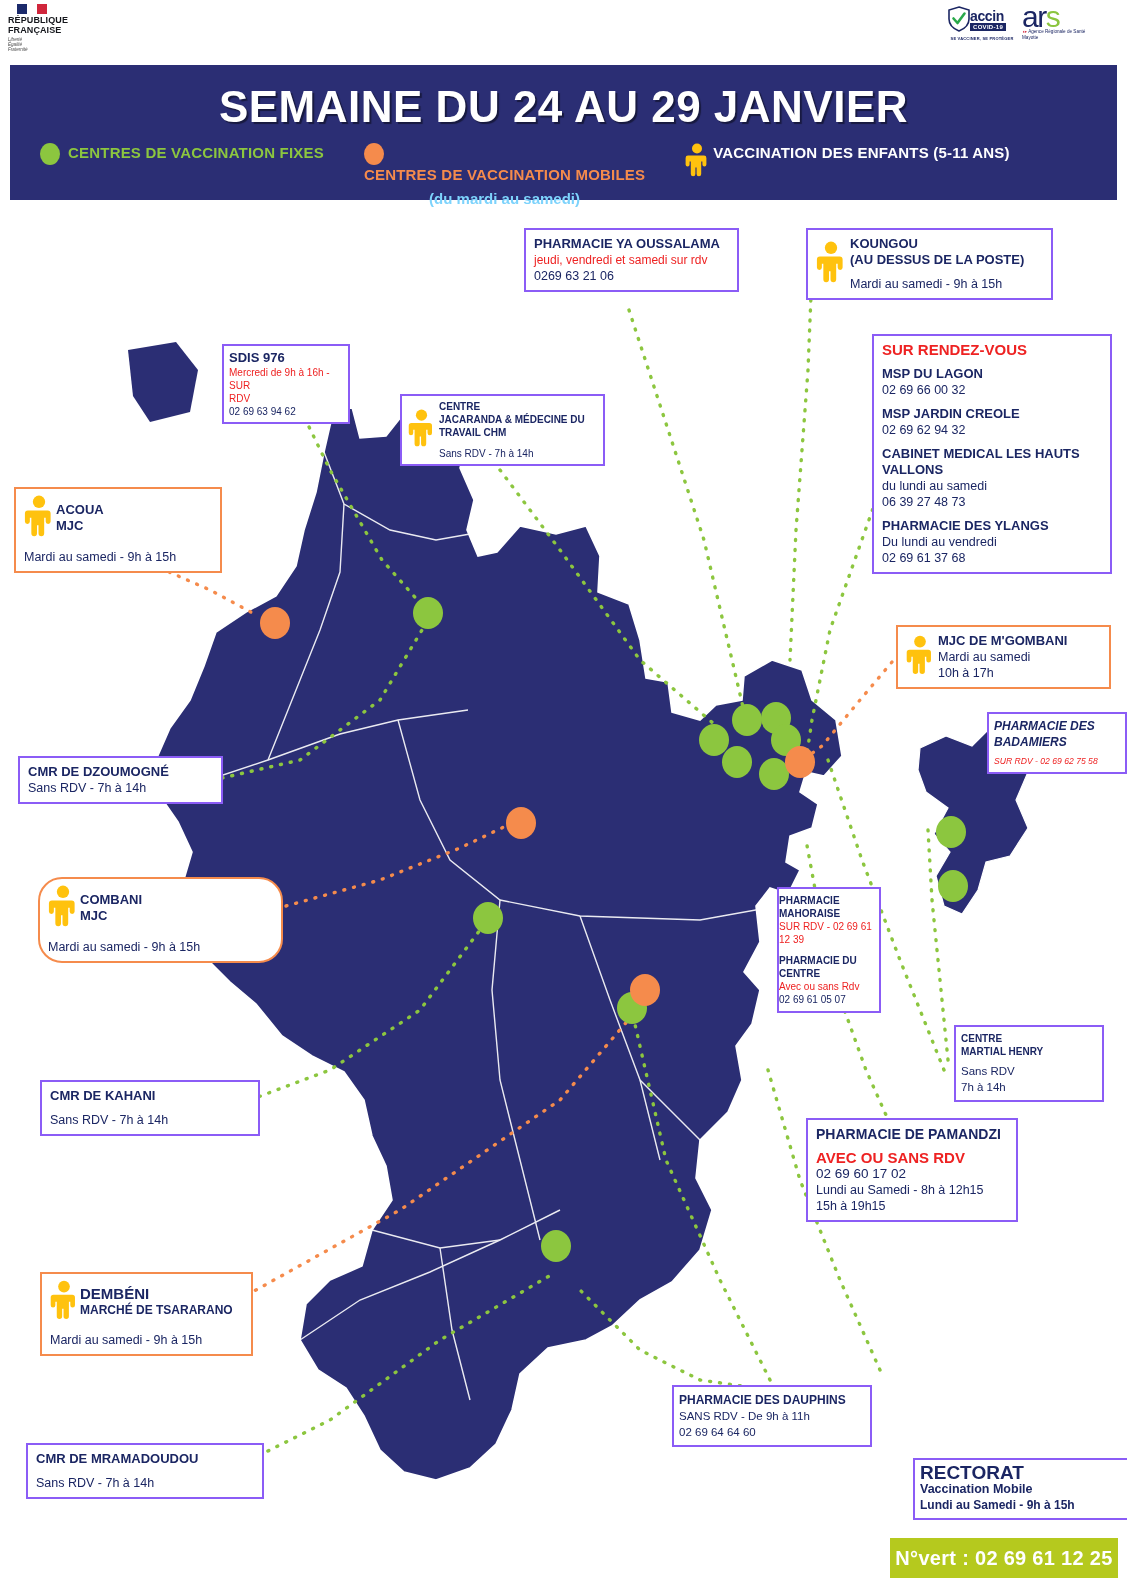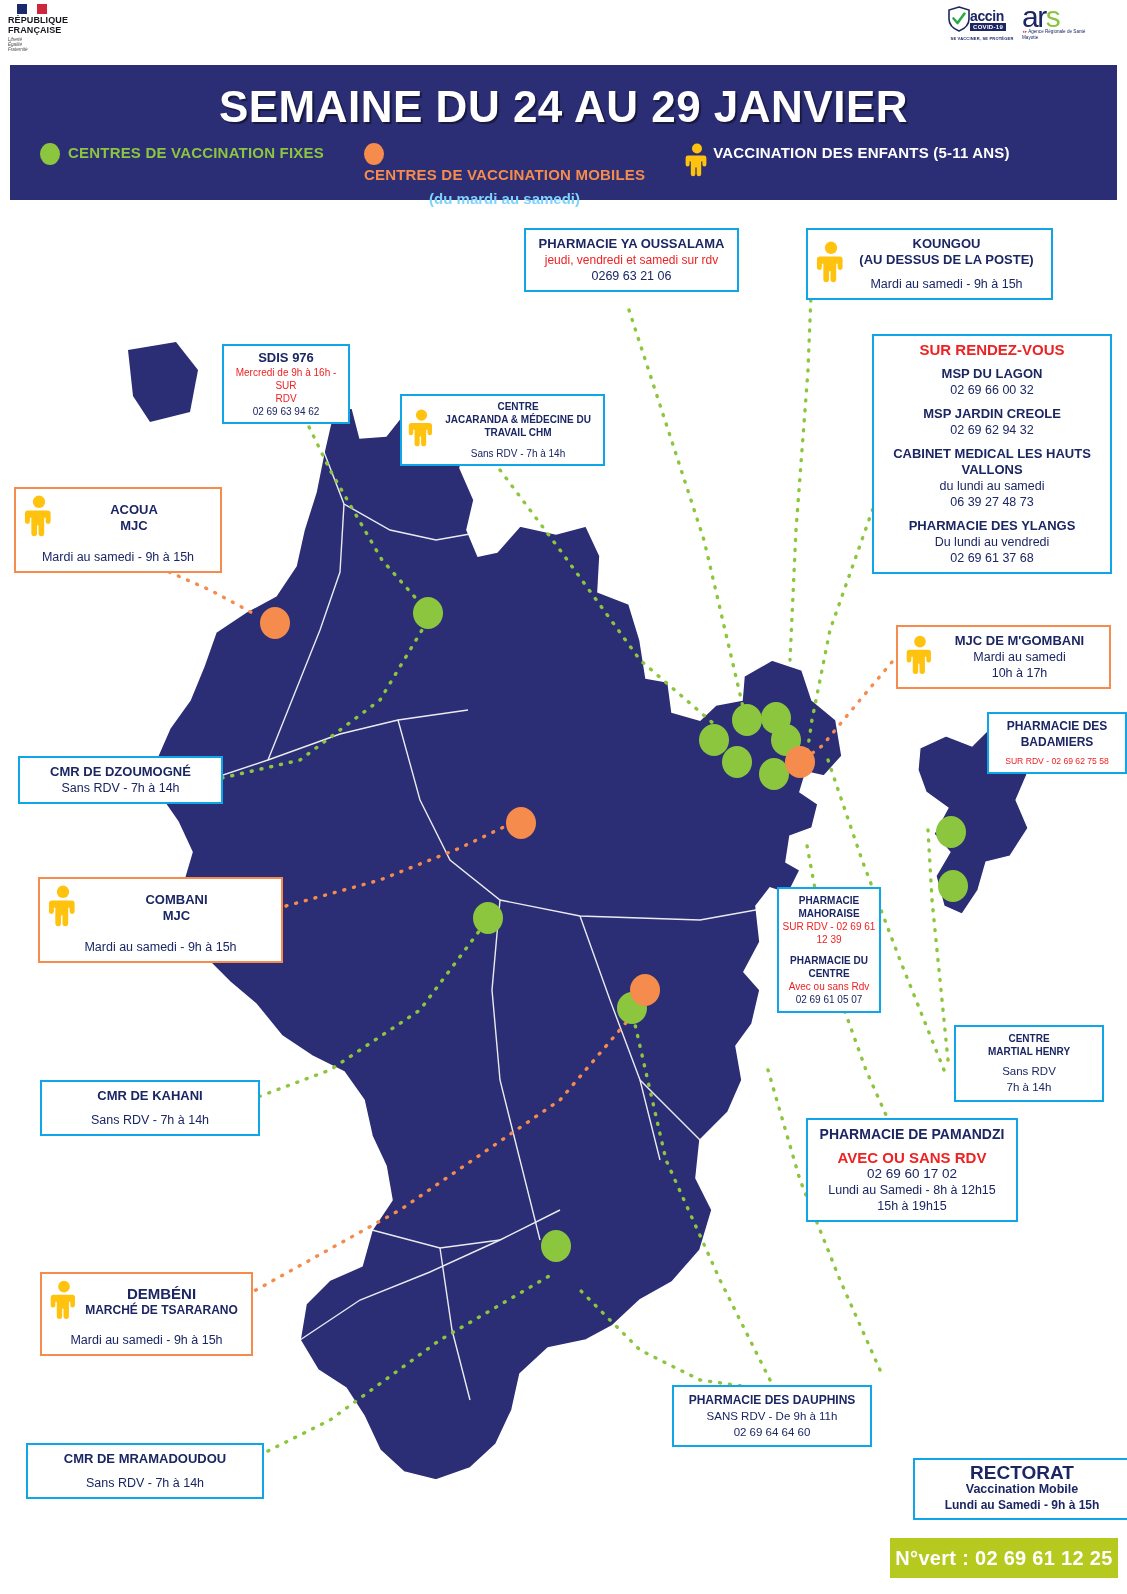--- a/index.html
+++ b/index.html
@@ -119,23 +119,22 @@
   
   #map-layer {
     position: absolute; left: 0; top: 200px;
     width: 1127px; height: 1394px;
   }
 
   
   .box {
     position: absolute;
     background: #ffffff;
-    border: 2px solid #0ea5e9;
+    border: 2px solid #8b5cf6;
     color: #1b2663;
-    text-align: center;
     padding: 6px 8px;
   }
   .box.orange { border-color: #f58b4c; }
   .box .t1 { font-size: 13px; font-weight: bold; line-height: 16px; }
   .box .t2 { font-size: 12.5px; line-height: 16px; }
   .box .small { font-size: 10px; line-height: 13px; }
   .box .red { color: #ee2222; }
   .box .red-b { color: #ee2222; font-weight: bold; }
   .box .sp { height: 8px; }
   .box.with-kid { display: flex; align-items: center; gap: 4px; }
@@ -391,33 +390,33 @@
         <path d="M5 12.5 h14 a2.4 2.4 0 0 1 2.4 2.4 v6.6 a2 2 0 0 1 -4 0 v-3 h-1.2 v12.5 a2.3 2.3 0 0 1 -4.6 0 v-6.5 h-1.2 v6.5 a2.3 2.3 0 0 1 -4.6 0 v-12.5 h-1.2 v3 a2 2 0 0 1 -4 0 v-6.6 a2.4 2.4 0 0 1 2.4 -2.4 z" fill="#ffc20e"></path>
       </svg>
     </span>
     <div class="txt">
       <div class="t1">MJC DE M'GOMBANI</div>
       <div class="t2">Mardi au samedi</div>
       <div class="t2">10h à 17h</div>
     </div>
   </div>
 
-  <div class="box" style="left:987px; top:712px; width:140px; padding:4px 5px;">
+  <div class="box" style="left:987px; top:712px; width:140px; padding:4px 5px;font-style:italic;">
     <div class="t1" style="font-size:12px">PHARMACIE DES</div>
     <div class="t1" style="font-size:12px">BADAMIERS</div>
     <div class="sp" style="height:5px"></div>
     <div class="small red" style="font-size:8.6px">SUR RDV - 02 69 62 75 58</div>
   </div>
 
   <div class="box" style="left:18px; top:756px; width:205px;">
     <div class="t1">CMR DE DZOUMOGNÉ</div>
     <div class="t2">Sans RDV - 7h à 14h</div>
   </div>
 
-  <div class="box orange" style="left:38px; top:877px; width:245px;">
+  <div class="box orange" style="left:38px; top:877px; width:245px;border-radius:24px;">
     <div style="display:flex;align-items:center;gap:2px;">
       <span class="kid">
         <svg width="30" height="42" viewBox="0 0 24 34">
           <circle cx="12" cy="5.5" r="5" fill="#ffc20e"></circle>
           <path d="M5 12.5 h14 a2.4 2.4 0 0 1 2.4 2.4 v6.6 a2 2 0 0 1 -4 0 v-3 h-1.2 v12.5 a2.3 2.3 0 0 1 -4.6 0 v-6.5 h-1.2 v6.5 a2.3 2.3 0 0 1 -4.6 0 v-12.5 h-1.2 v3 a2 2 0 0 1 -4 0 v-6.6 a2.4 2.4 0 0 1 2.4 -2.4 z" fill="#ffc20e"></path>
         </svg>
       </span>
       <div style="flex:1">
         <div class="t1">COMBANI</div>
         <div class="t1">MJC</div>

